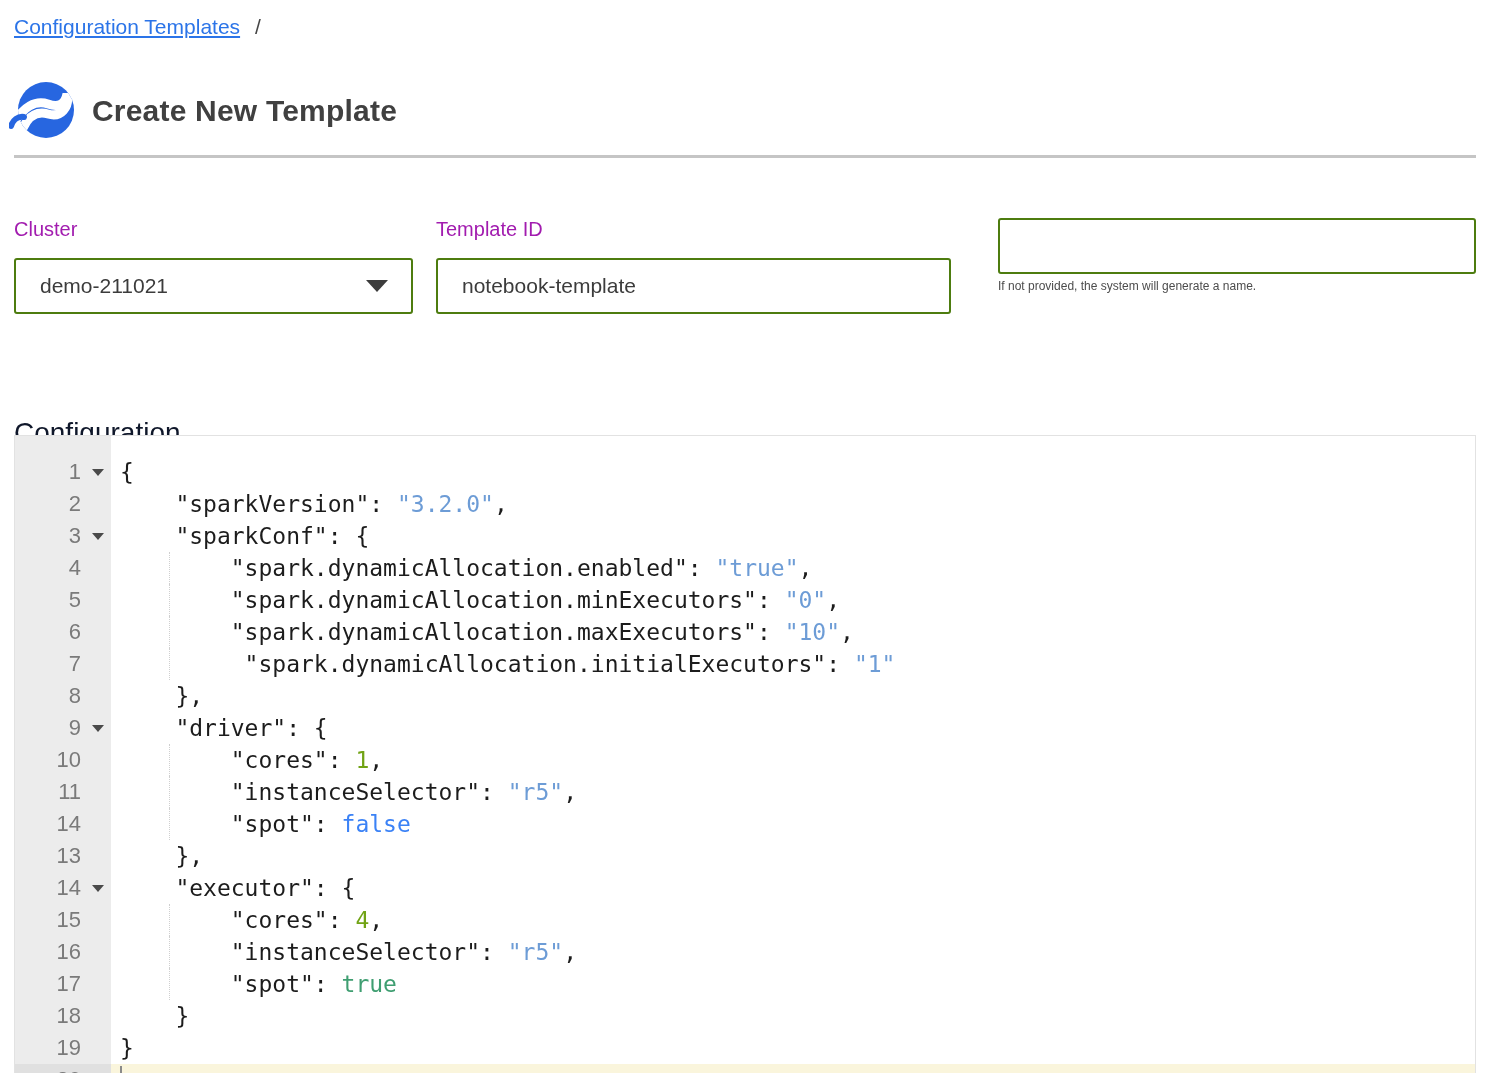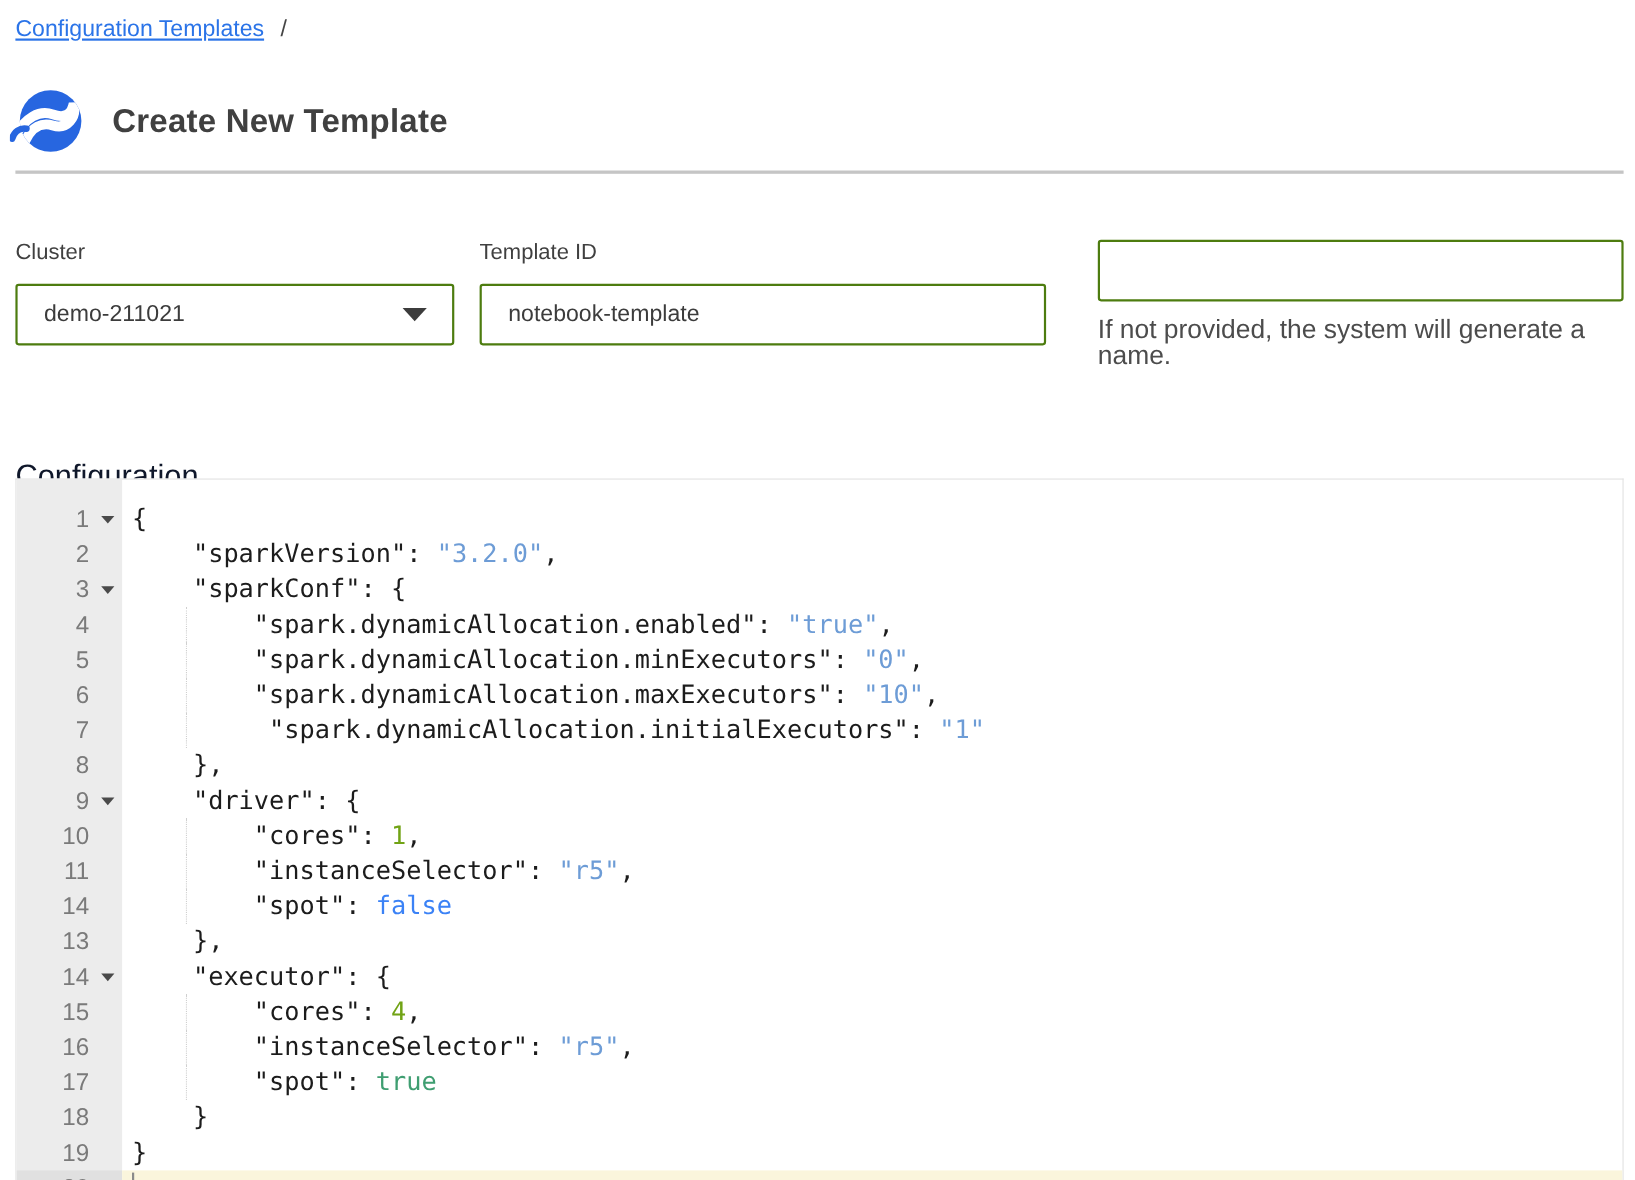--- a/index.html
+++ b/index.html
@@ -7,38 +7,38 @@
     width:1486px;height:1073px;position:relative;overflow:hidden;
     background:#ffffff;font-family:"Liberation Sans",sans-serif;color:#3c3c3c;
   }
   
   .breadcrumb{position:absolute;left:14px;top:14px;font-size:21px;line-height:26px;}
   .crumb-link{color:var(--accent,#2b74e8);text-decoration:underline;cursor:pointer;font-weight:500;}
   .crumb-sep{color:#454545;margin-left:9px;}
   
   .header{position:absolute;left:9px;top:79px;display:flex;align-items:center;}
   .logo{color:var(--logo-blue,#2766e0);width:68px;height:64px;flex:none;}
-  .page-title{font-size:30px;font-weight:700;color:#404040;margin:0 0 0 25px;letter-spacing:.2px;}
+  .page-title{font-size:30px;font-weight:700;color:#404040;margin:0 0 0 15px;letter-spacing:.2px;}
   .divider{position:absolute;left:14px;right:10px;top:155px;height:3px;background:var(--divider,#c5c5c5);}
   
   .field{position:absolute;top:218px;}
   .f1{left:14px;width:399px;}
   .f2{left:436px;width:515px;}
   .f3{left:998px;width:478px;}
-  .field .flabel{display:block;font-size:20px;color:#404040;margin-bottom:17px;line-height:23px;}
+  .field .flabel{display:block;font-size:20px;color:#a21caf;margin-bottom:17px;line-height:23px;}
   .control{
     width:100%;height:56px;box-sizing:border-box;border:2px solid #4d7c0f;border-radius:3px;
     background:#fff;font-size:21px;color:#3c3c3c;padding:16px 24px;font-family:inherit;outline:none;
   }
   .select{display:flex;align-items:center;position:relative;cursor:pointer;}
   .caret{
     position:absolute;right:23px;top:50%;margin-top:-6px;width:0;height:0;
     border-left:11px solid transparent;border-right:11px solid transparent;border-top:12px solid #3c3c3c;
   }
-  .helper{margin-top:14px;font-size:24px;color:#4c4c4c;line-height:24px;}
+  .helper{font-size:12px;color:#4c4c4c;line-height:24px;}
   
   .config-label{position:absolute;left:14px;top:417px;font-size:28px;color:#0f172a;}
   .editor{
     position:absolute;left:14px;right:10px;top:435px;bottom:0;
     border:1px solid #e2e2e2;border-bottom:none;display:flex;overflow:hidden;background:#fff;
   }
   .gutter{
     width:96px;flex:none;background:var(--gutter-bg,#ececec);box-sizing:border-box;
     padding-top:20px;font-size:22px;color:var(--gutter-text,#7a7a7a);
   }

